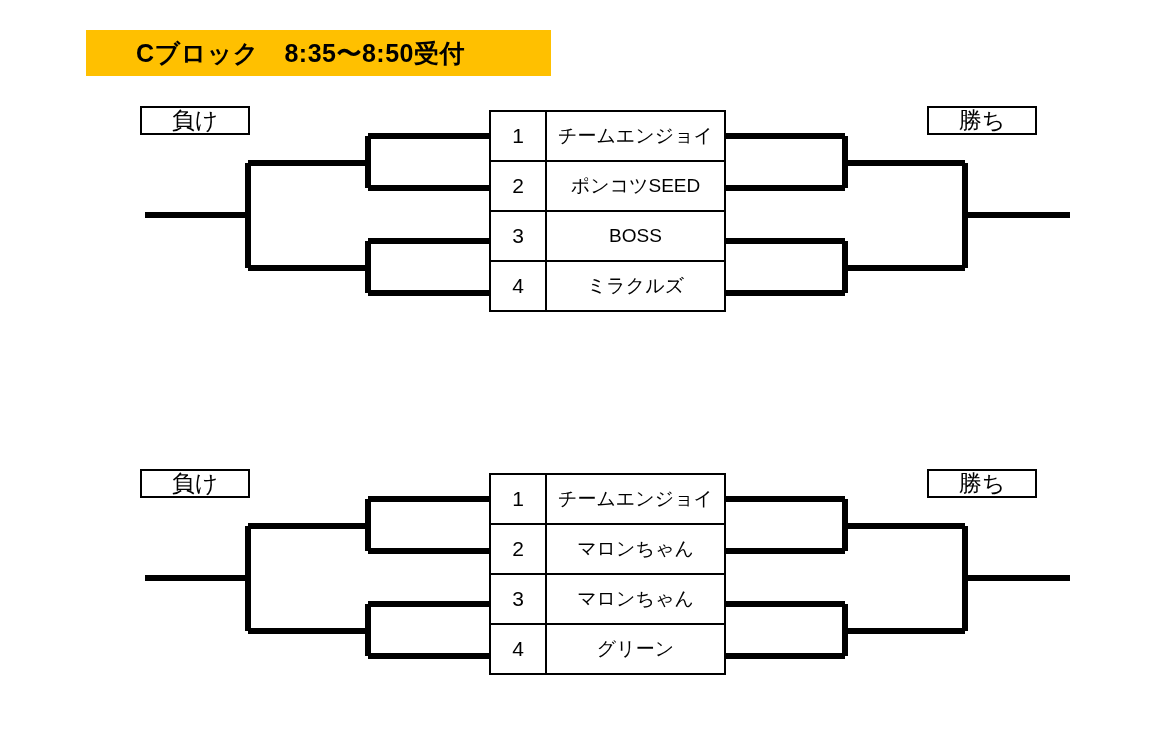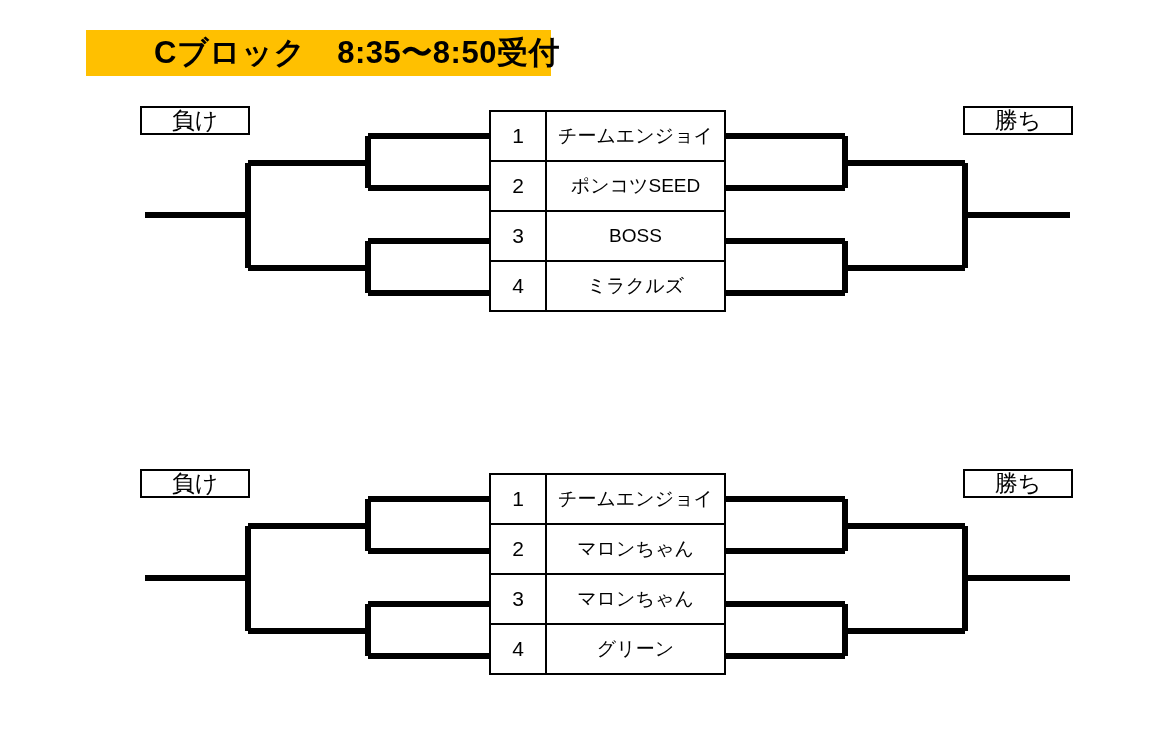--- a/index.html
+++ b/index.html
@@ -27,22 +27,22 @@
     position: absolute;
     left: 86px;
     top: 30px;
     width: 465px;
     height: 46px;
     background: #FFC000;
     display: flex;
     align-items: center;
   }
   .block-header .header-text {
-    padding-left: 68px;
-    font-size: 31px;
+    padding-left: 50px;
+    font-size: 25px;
     font-weight: bold;
     color: #000000;
     letter-spacing: 0.5px;
     white-space: pre;
     font-family: "Liberation Sans", "DejaVu Sans", sans-serif;
   }
 
   .side-label {
     position: absolute;
     border: 2px solid #000000;
@@ -50,21 +50,21 @@
     box-sizing: border-box;
     display: flex;
     align-items: center;
     justify-content: center;
     font-size: 23px;
     color: #000000;
     height: 29px;
     width: 110px;
   }
   .label-lose { left: 140px; top: 106px; }
-  .label-win  { left: 963px; top: 106px; }
+  .label-win  { left: 927px; top: 106px; }
 
   .bracket-svg {
     position: absolute;
     left: 0;
     top: 0;
     width: 1156px;
     height: 380px;
     pointer-events: none;
   }
 

